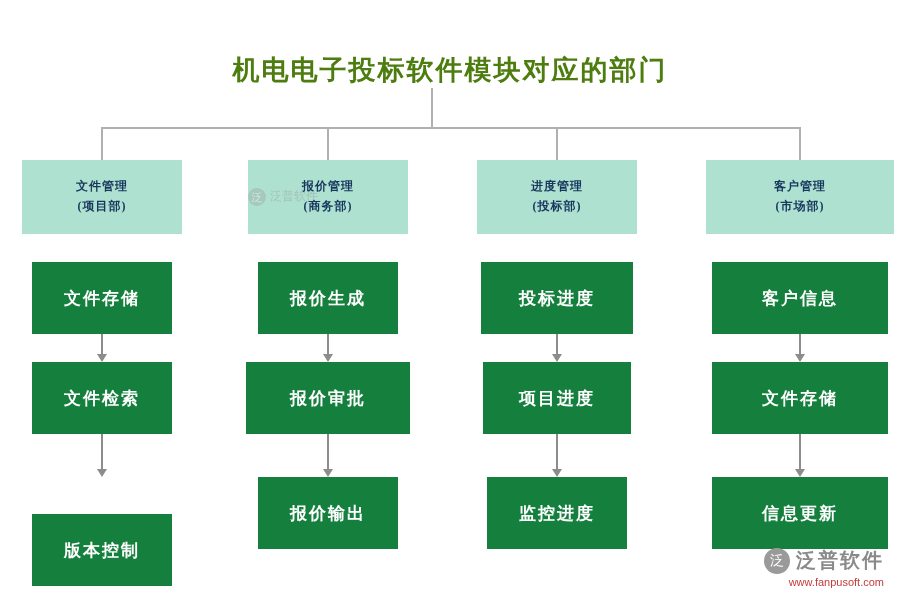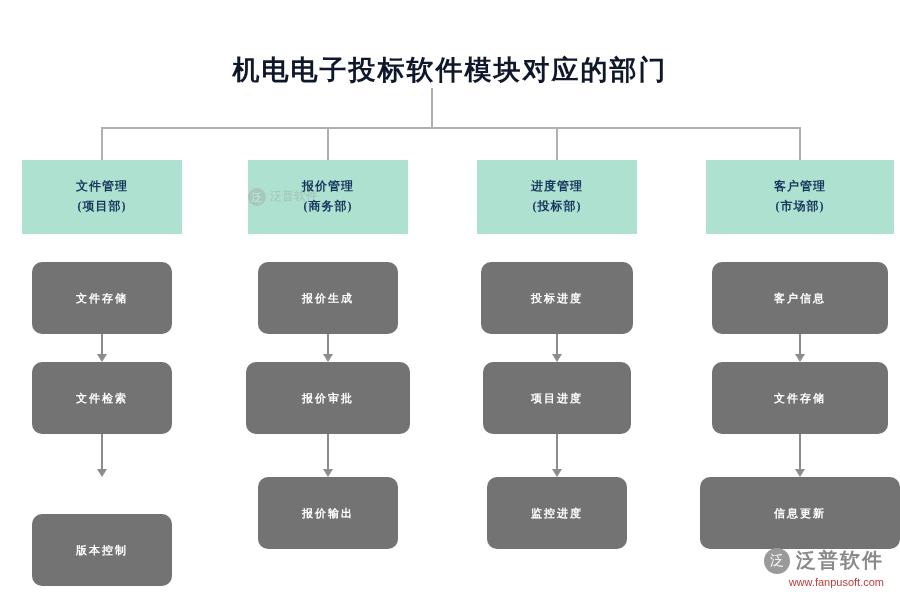--- a/index.html
+++ b/index.html
@@ -3,39 +3,39 @@
 <meta charset="utf-8">
 <style>
   * { margin:0; padding:0; box-sizing:border-box; }
   body { background:#ffffff; }
   .canvas {
     position:relative; width:900px; height:600px; background:#ffffff;
     font-family:"Liberation Serif","DejaVu Serif",serif; overflow:hidden;
   }
   .title {
     position:absolute; top:52px; left:0; width:900px; text-align:center;
-    font-size:27px; font-weight:bold; color:#0f172a; letter-spacing:2px;
+    font-size:27px; font-weight:bold; color:#4d7c0f; letter-spacing:2px;
   }
   
   .vline, .hline { position:absolute; background:#b0b0b0; }
   .vline { width:2px; }
   .hline { height:2px; }
   
   .column {
     position:absolute; top:160px; display:flex; flex-direction:column; align-items:center;
   }
   .header {
     width:100%; height:74px; background:#aee1d0; color:#17365d;
     display:flex; flex-direction:column; justify-content:center; align-items:center;
     font-size:12px; font-weight:bold; line-height:1.65; letter-spacing:1px;
   }
   .box {
-    height:72px; background:#737373; color:#ffffff;
+    height:72px; background:#15803d; color:#ffffff;
     display:flex; justify-content:center; align-items:center;
-    font-size:11px; font-weight:bold; letter-spacing:2px;border-radius:10px;
+    font-size:17px; font-weight:bold; letter-spacing:2px;
   }
   .gap28 { height:28px; }
   .arrow { display:flex; flex-direction:column; align-items:center; }
   .arrow.h28 { height:28px; }
   .arrow.h43 { height:43px; }
   .arrow .shaft { width:2px; flex:1; background:#8c8c8c; }
   .arrow .head {
     width:0; height:0;
     border-left:5px solid transparent; border-right:5px solid transparent;
     border-top:8px solid #8c8c8c;
@@ -151,21 +151,21 @@
     <div class="box" style="width:176px;">客户信息</div>
     <div class="arrow h28">
         <div class="shaft"></div>
         <div class="head"></div>
       </div>
     <div class="box" style="width:176px;">文件存储</div>
     <div class="arrow h43">
         <div class="shaft"></div>
         <div class="head"></div>
       </div>
-    <div class="box" style="width:200px;">信息更新</div>
+    <div class="box" style="width:176px;">信息更新</div>
   </div>
 
   <div class="watermark">
     <div class="wm-row">
       <span class="wm-logo">泛</span>
       <span class="wm-name">泛普软件</span>
     </div>
     <div class="wm-url">www.fanpusoft.com</div>
   </div>
 

